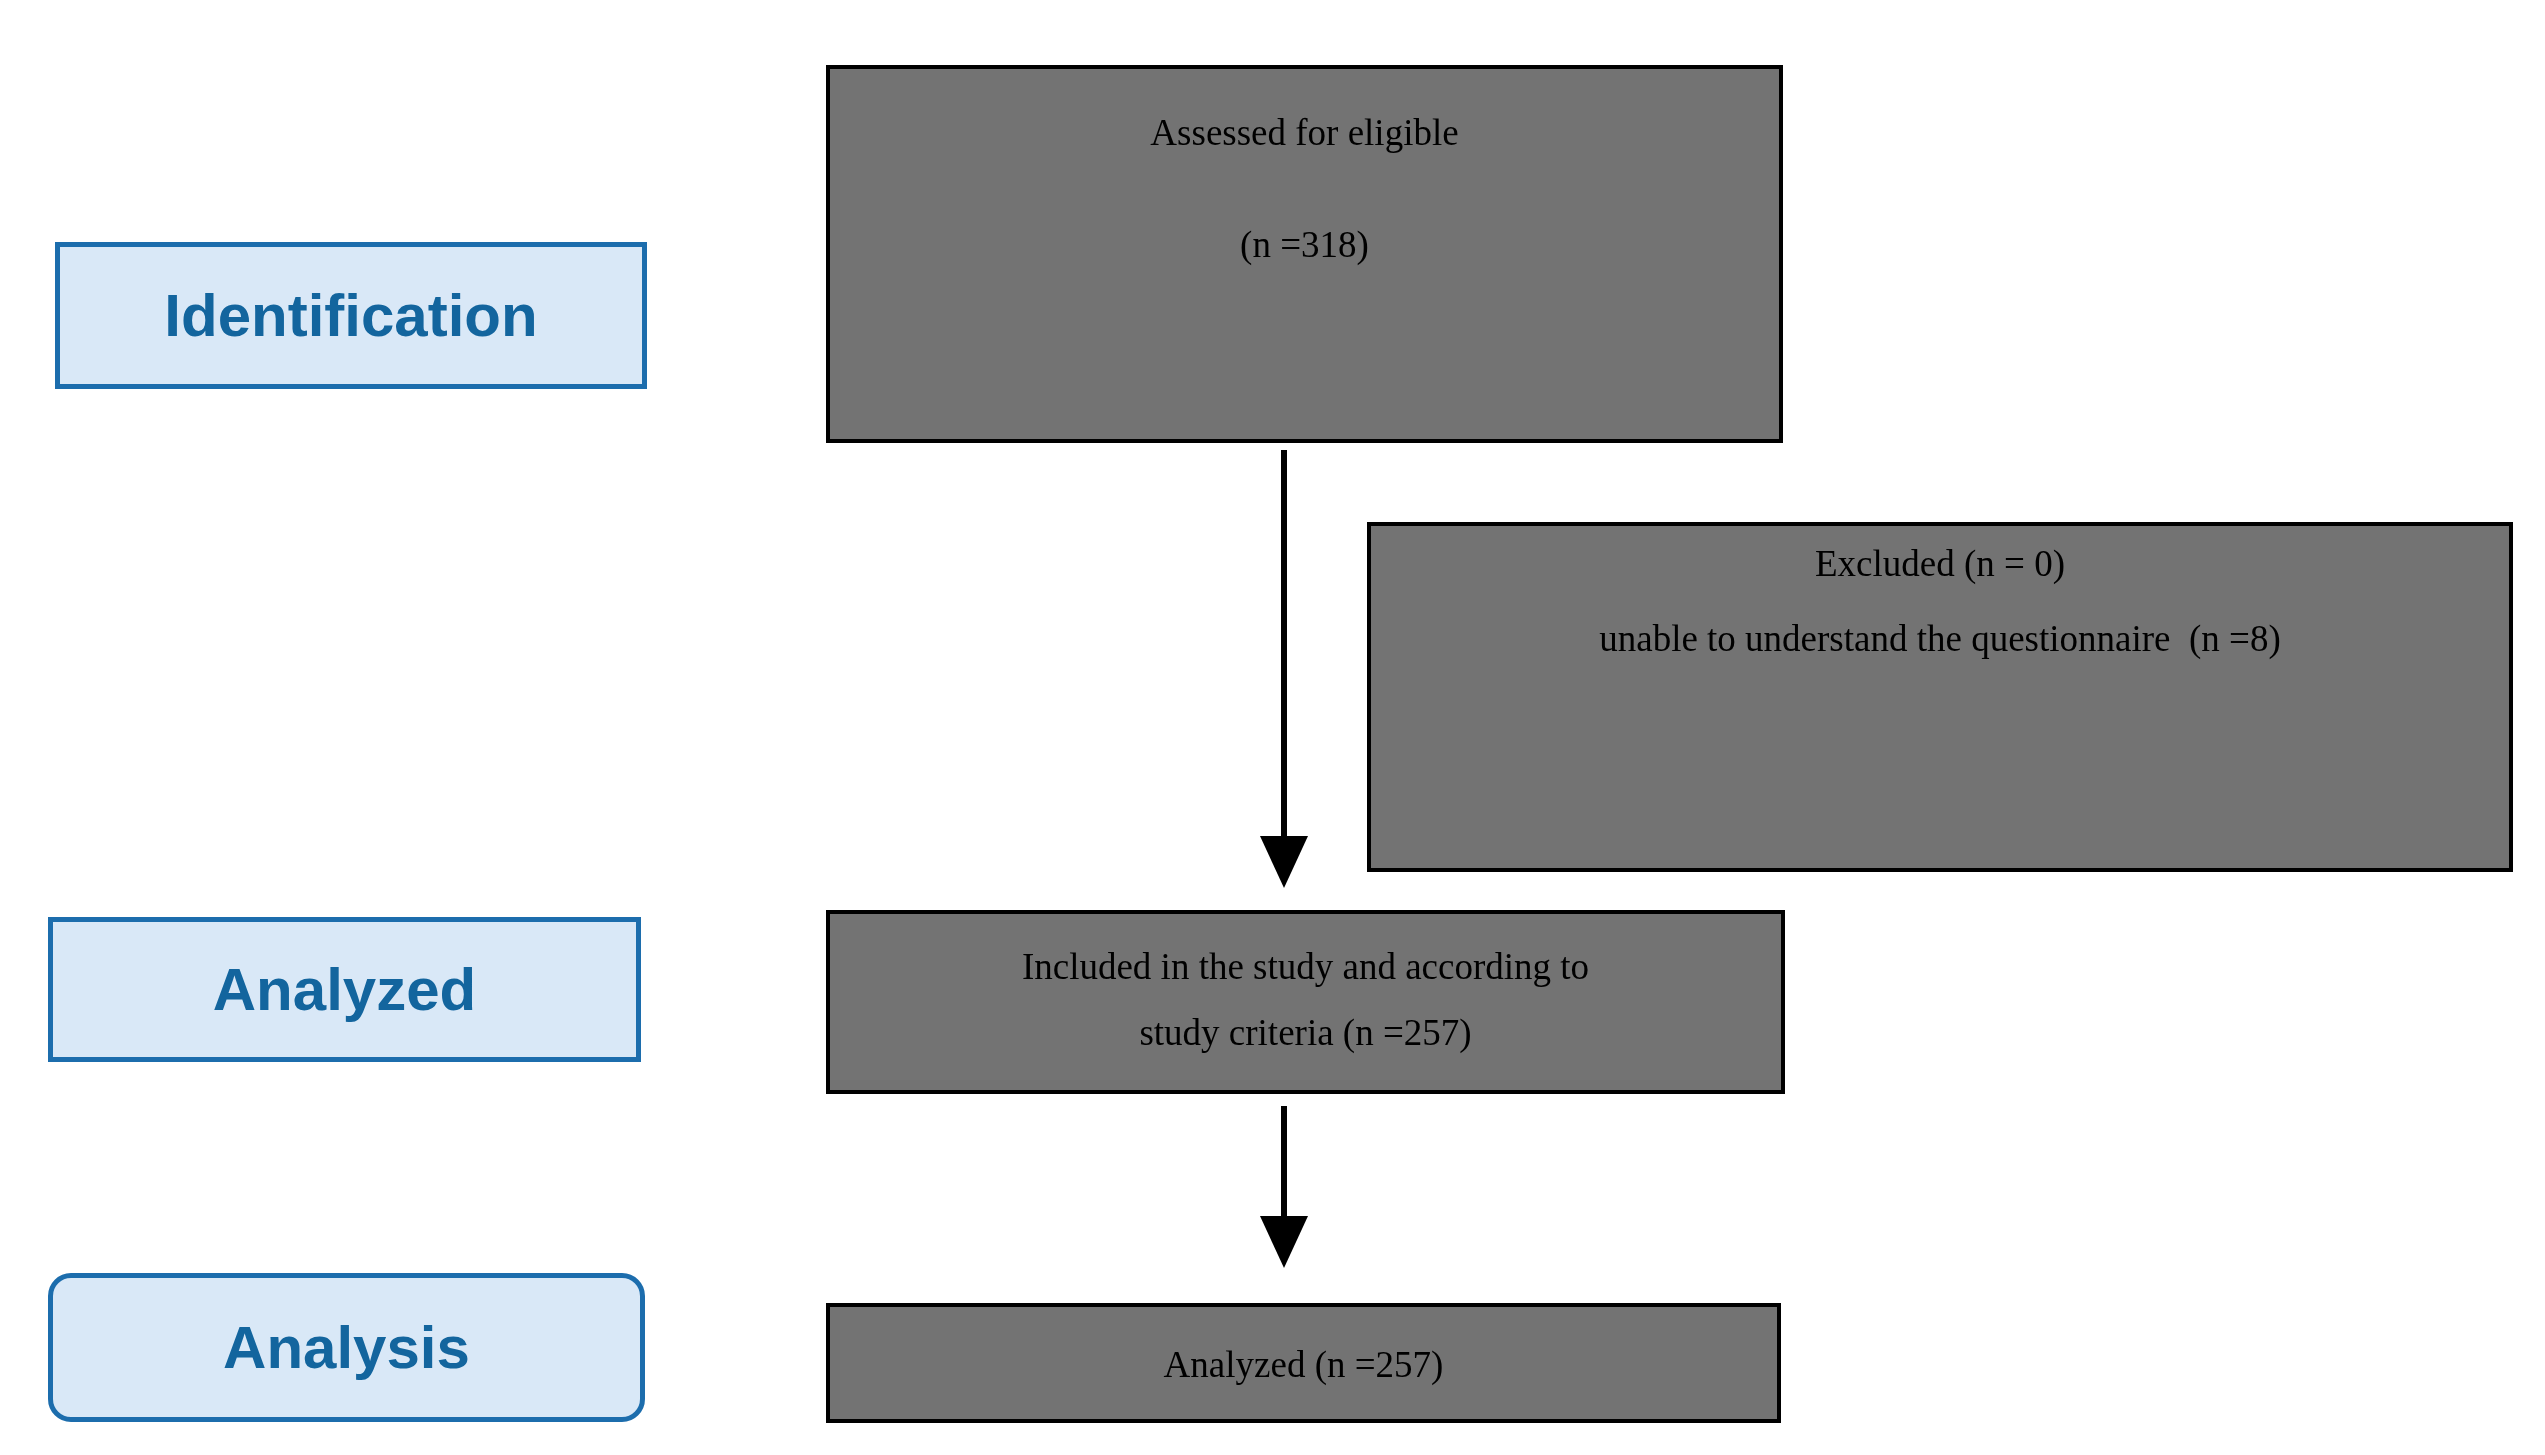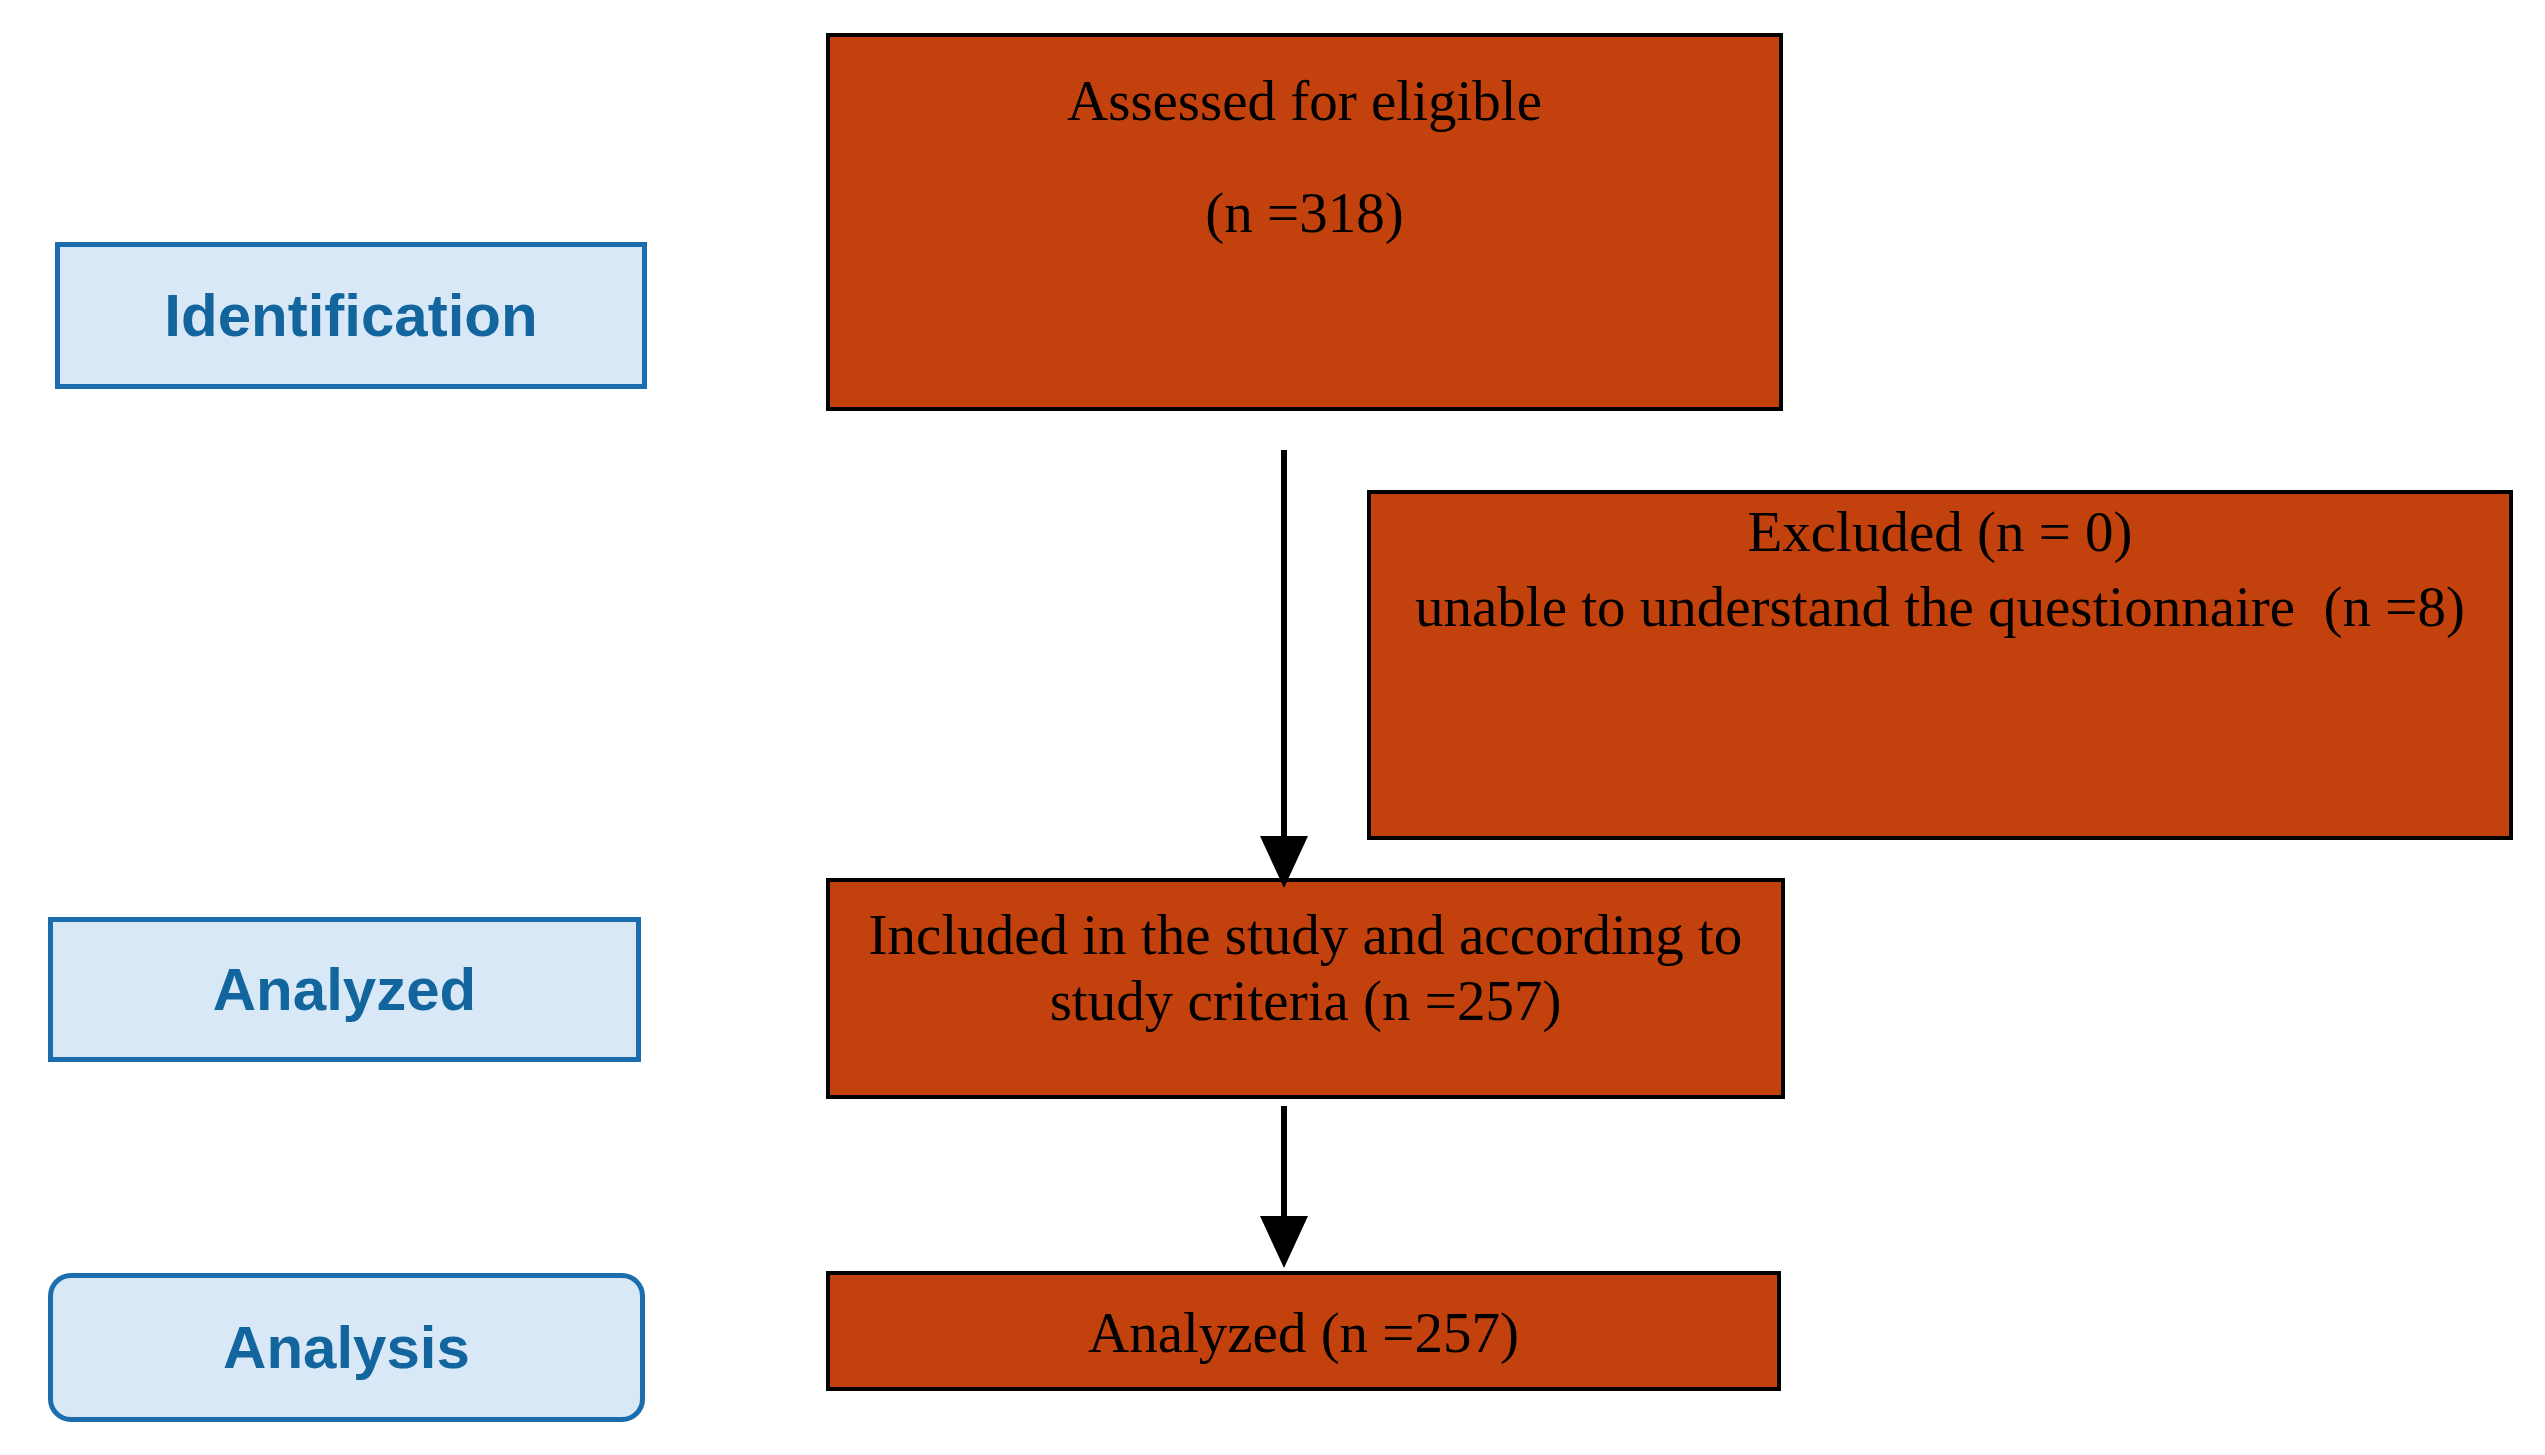--- a/index.html
+++ b/index.html
@@ -32,38 +32,39 @@
     letter-spacing: 0px;
   }
   .stage-identification { left: 55px;  top: 222px;  width: 592px; height: 147px; margin-top: 20px; }
   .stage-inclusion      { left: 48px;  top: 917px;  width: 593px; height: 145px; }
   .stage-analysis       { left: 48px;  top: 1273px; width: 597px; height: 149px; border-radius: 23px; }
 
   
   .flow-box {
     position: absolute;
     box-sizing: border-box;
-    background: #c2410c;
+    background: #737373;
     border: 4px solid #000000;
     color: #000000;
     text-align: center;
-    font-size: 57px;
+    font-size: 37px;
+    margin-top: 32px;
   }
   .flow-box .line {
     white-space: pre;
     display: block;
   }
 
   .box-assessed { left: 826px; top: 33px;   width: 957px;  height: 378px; padding-top: 8px;  }
   .box-assessed .line { line-height: 112px; }
 
   .box-excluded { left: 1367px; top: 490px; width: 1146px; height: 350px; }
   .box-excluded .line { line-height: 75px; }
 
-  .box-included { left: 826px; top: 878px;  width: 959px;  height: 221px; padding-top: 20px; }
+  .box-included { left: 826px; top: 878px;  width: 959px;  height: 184px; padding-top: 20px; }
   .box-included .line { line-height: 66px; }
 
   .box-analyzed { left: 826px; top: 1271px; width: 955px;  height: 120px; padding-top: 28px; }
   .box-analyzed .line { line-height: 60px; }
 
   
   .arrow-shaft {
     position: absolute;
     width: 6px;
     background: #000000;

